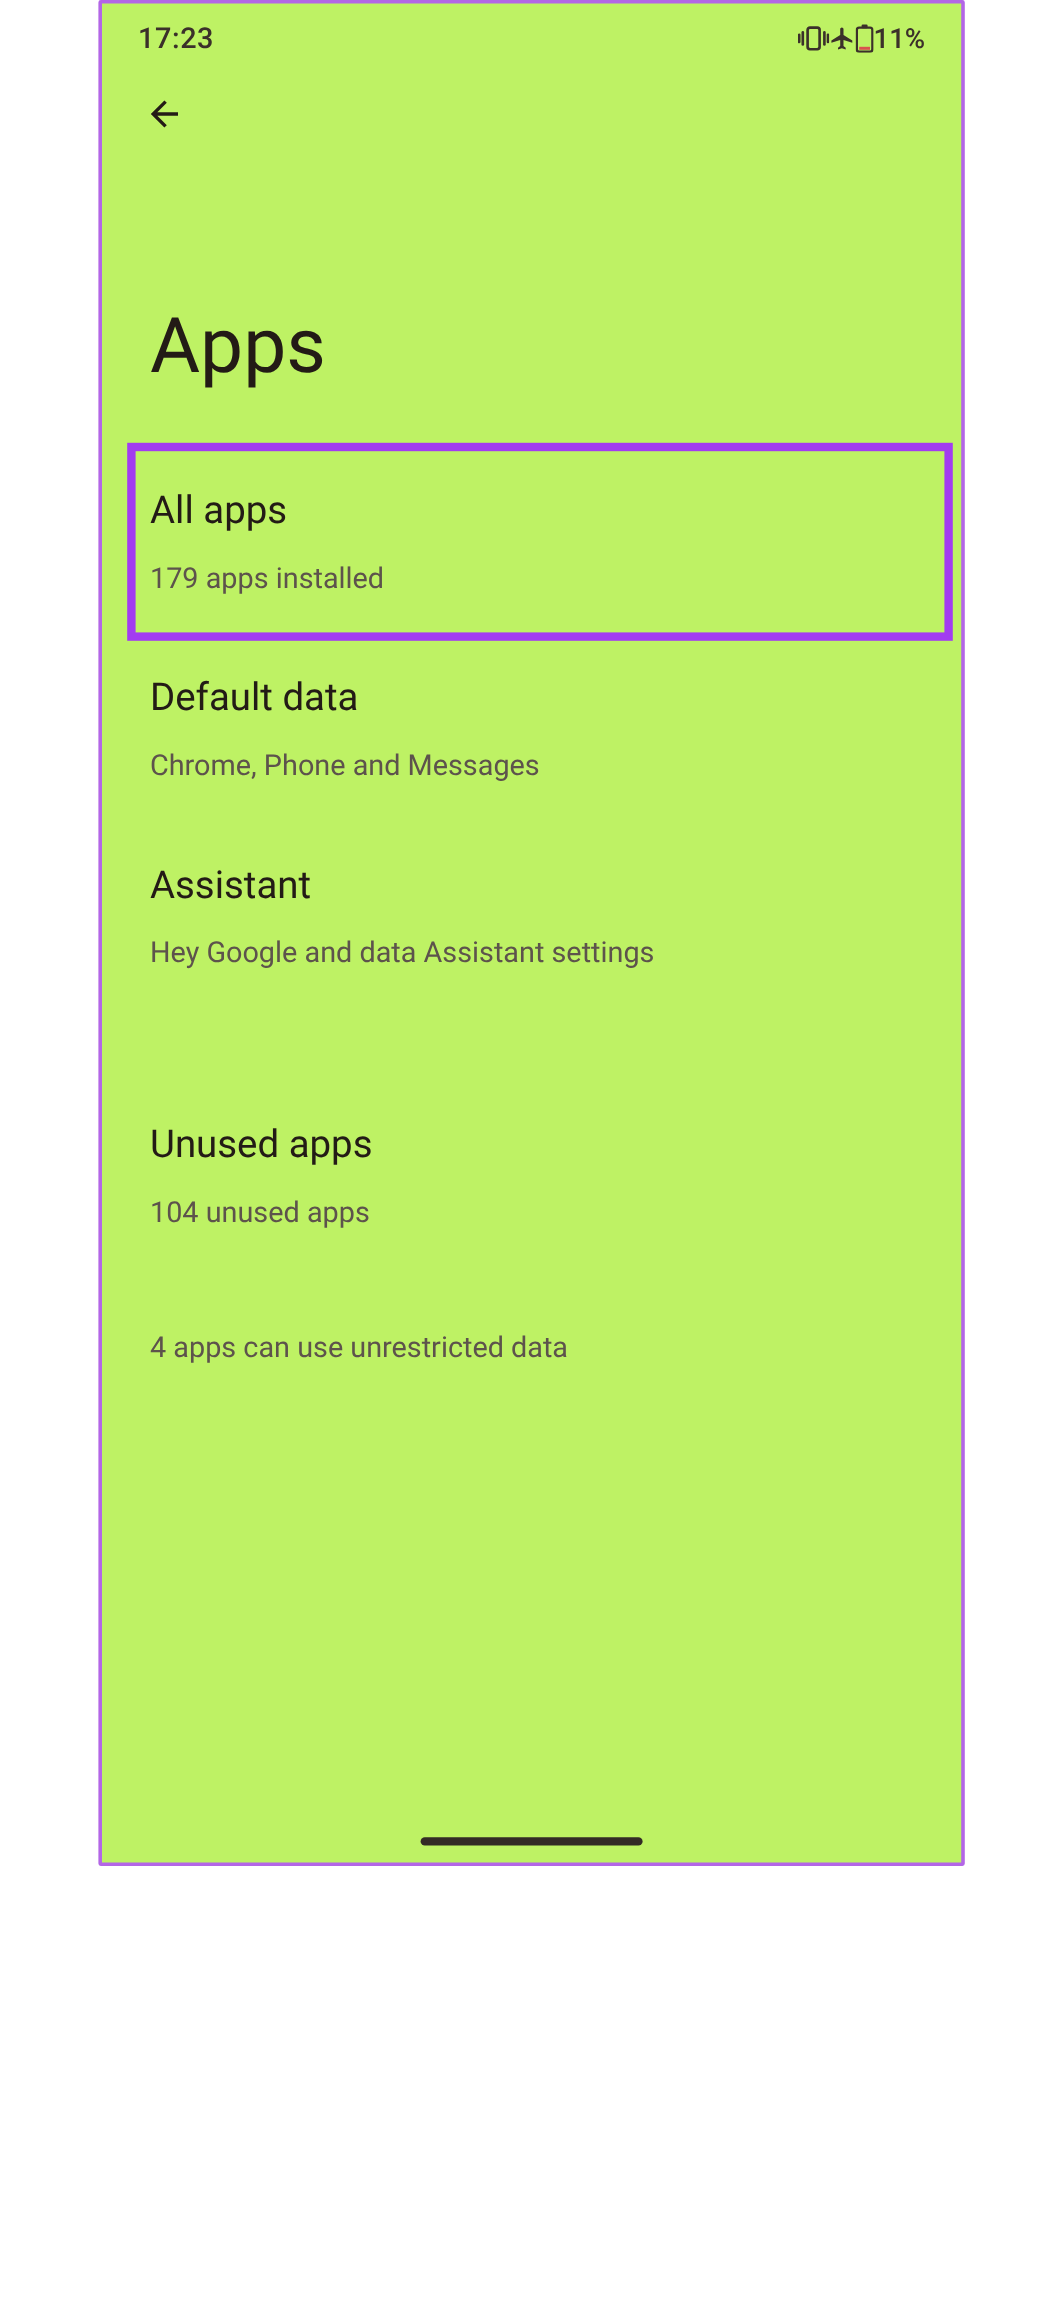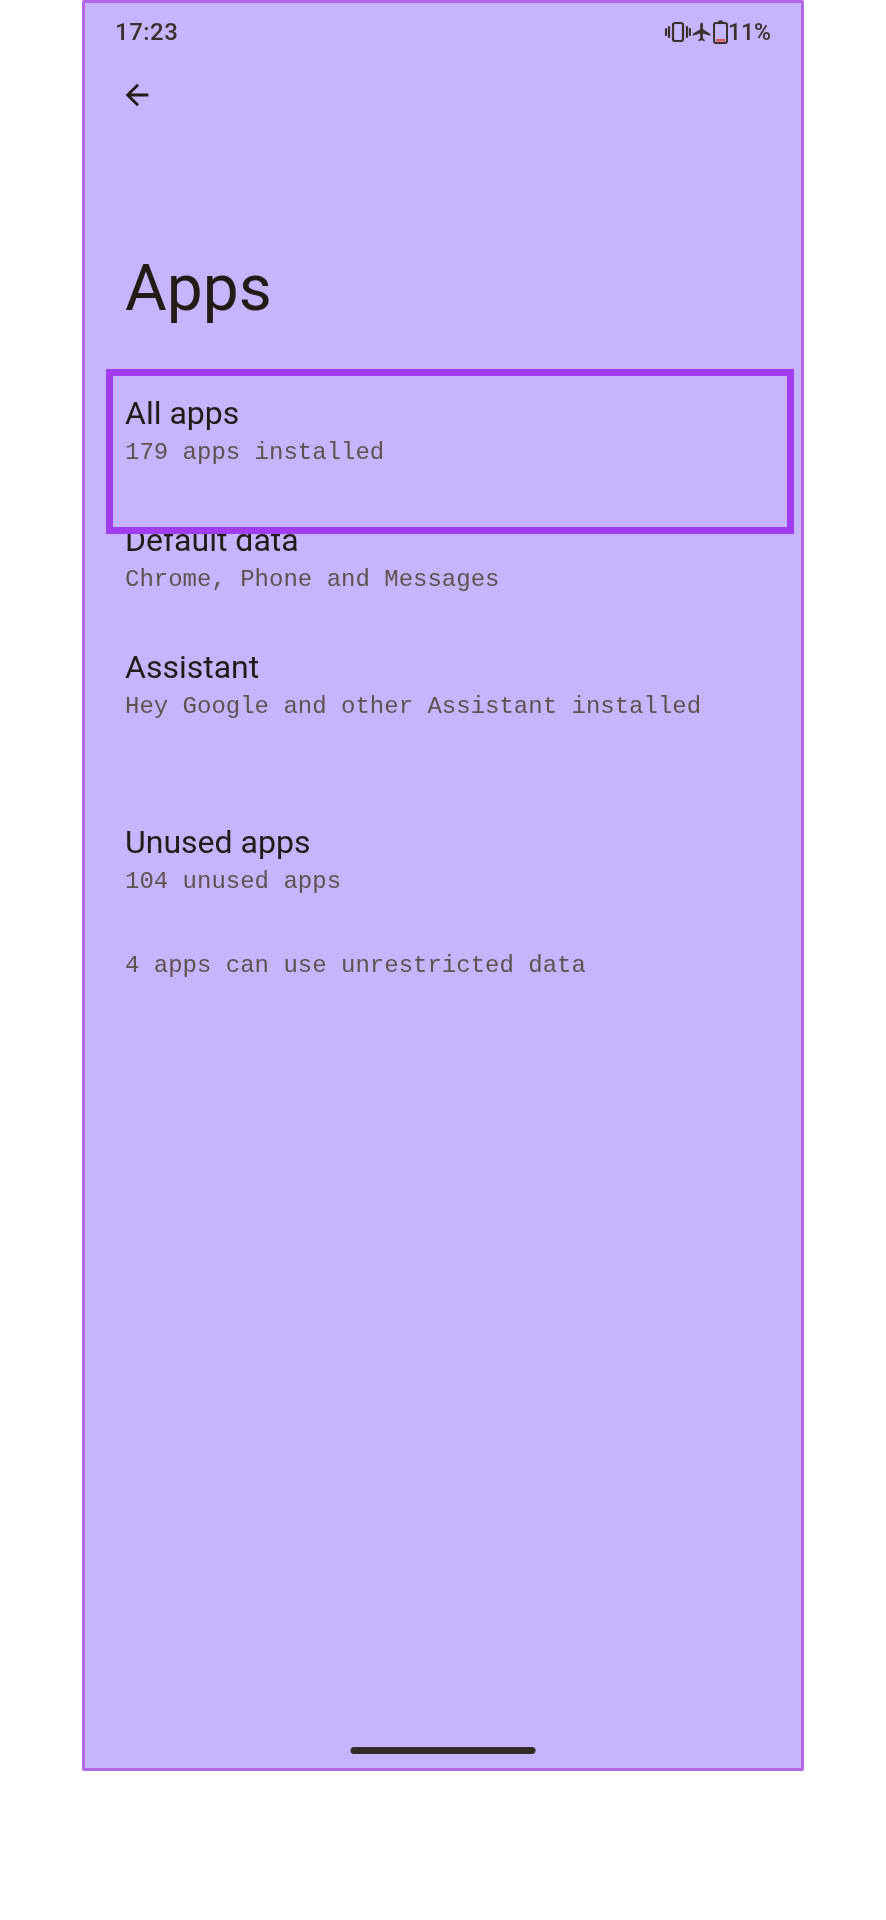--- a/index.html
+++ b/index.html
@@ -10,25 +10,25 @@
     body {
       width: 886px;
       height: 1920px;
       margin: 0 auto;
       font-family: Roboto, 'Segoe UI', Arial, sans-serif;
       background: #fff;
       position: relative;
     }
     .outer-frame {
       width: 722px;
-      height: 1771px;
+      height: 1555px;
       margin: 0 auto;
       border: 3px solid #b366e6;
       border-radius: 2px;
-      background: #c4b5fd;
+      background: #bef264;
       position: relative;
       overflow: hidden;
     }
     
     .status-bar {
       display: flex;
       justify-content: space-between;
       align-items: center;
       padding: 10px 30px 0 30px;
       height: 48px;
@@ -72,36 +72,35 @@
       font-weight: 400;
       color: #231b16;
       padding: 130px 40px 50px 40px;
       letter-spacing: 0;
     }
     
     .menu-list {
       padding: 0 0 0 0;
     }
     .menu-item {
-      padding: 16px 40px 32px 40px;
+      padding: 28px 40px 32px 40px;
       cursor: pointer;
     }
     .menu-title {
       font-size: 32px;
       font-weight: 400;
       color: #231b16;
       line-height: 1.35;
     }
     .menu-sub {
       font-size: 24px;
       font-weight: 400;
       color: #5d534c;
-      margin-top: 1px;
+      margin-top: 18px;
       line-height: 1.45;
-      font-family: Liberation Mono, monospace;
     }
     
     .highlight {
       position: absolute;
       border: 7px solid #a23cf0;
       pointer-events: none;
       left: 21px;
       right: 7px;
       top: 366px;
       height: 165px;
@@ -167,21 +166,21 @@
     <div class="menu-item">
       <div class="menu-title">All apps</div>
       <div class="menu-sub">179 apps installed</div>
     </div>
     <div class="menu-item">
       <div class="menu-title">Default data</div>
       <div class="menu-sub">Chrome, Phone and Messages</div>
     </div>
     <div class="menu-item">
       <div class="menu-title">Assistant</div>
-      <div class="menu-sub">Hey Google and other Assistant installed</div>
+      <div class="menu-sub">Hey Google and data Assistant settings</div>
     </div>
     <div class="menu-item">
     </div>
     <div class="menu-item">
       <div class="menu-title">Unused apps</div>
       <div class="menu-sub">104 unused apps</div>
     </div>
     <div class="menu-item">
       <div class="menu-sub">4 apps can use unrestricted data</div>
     </div>

